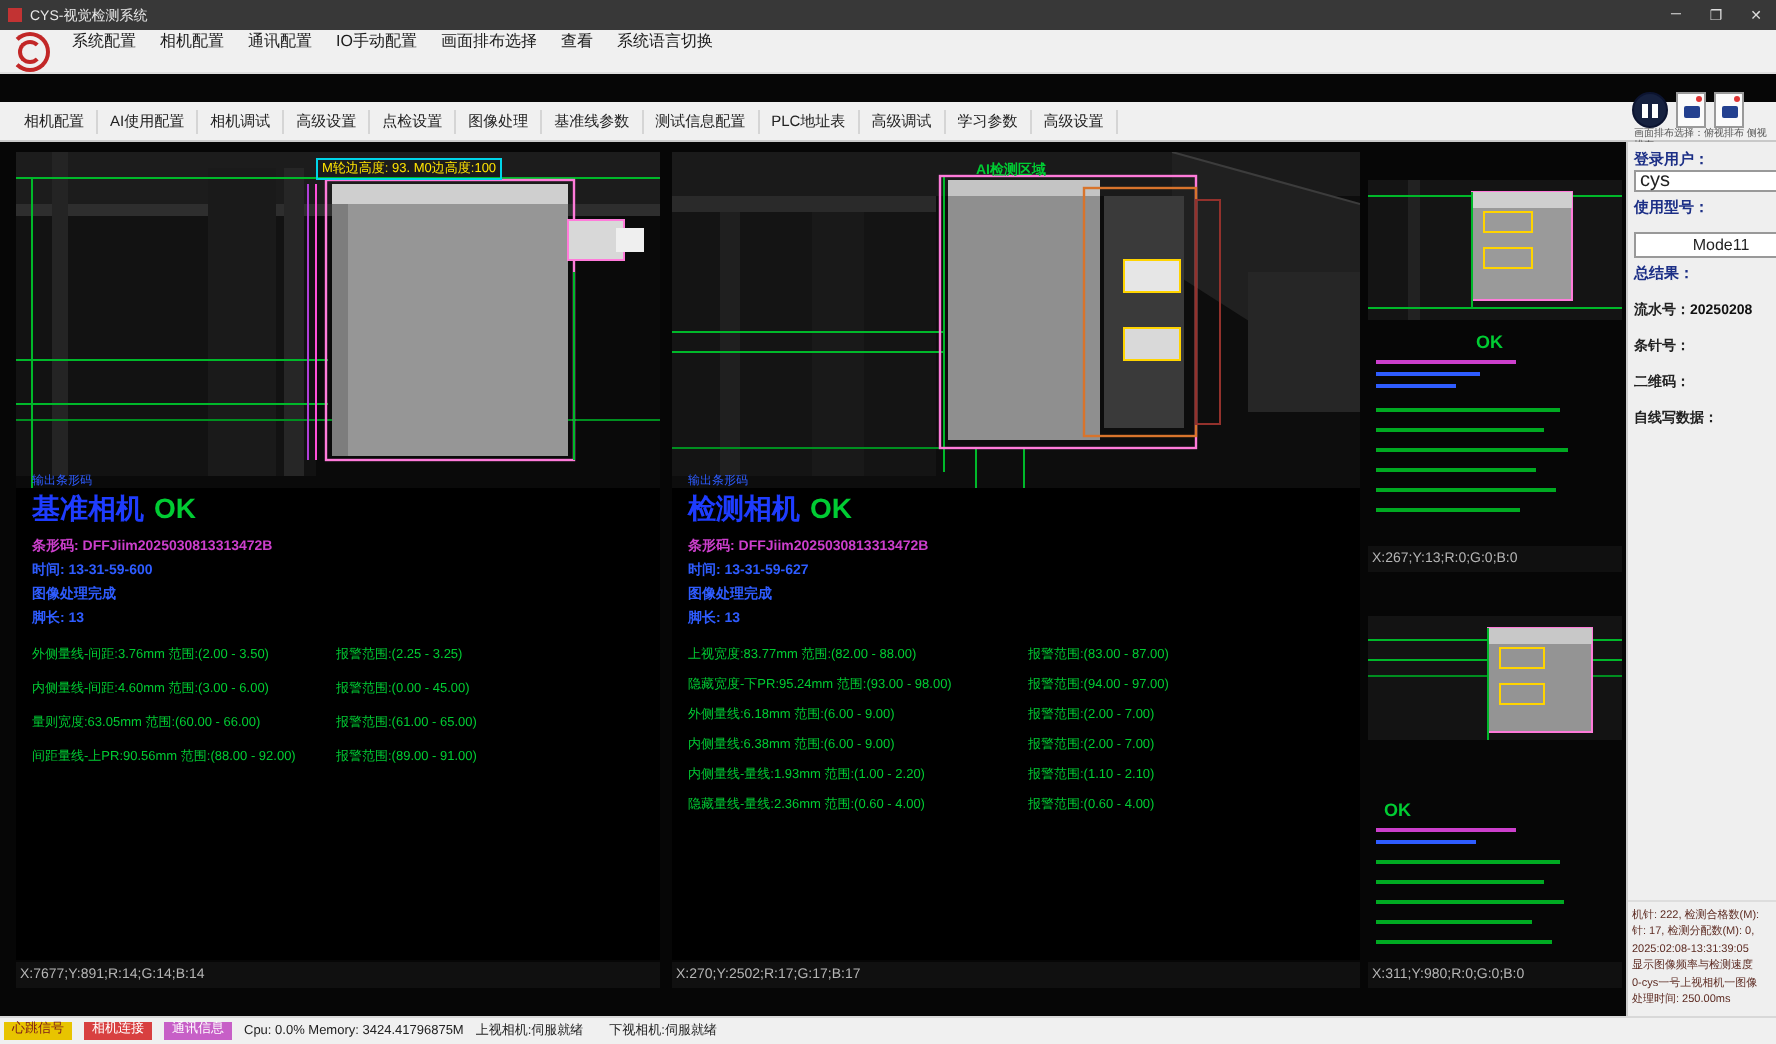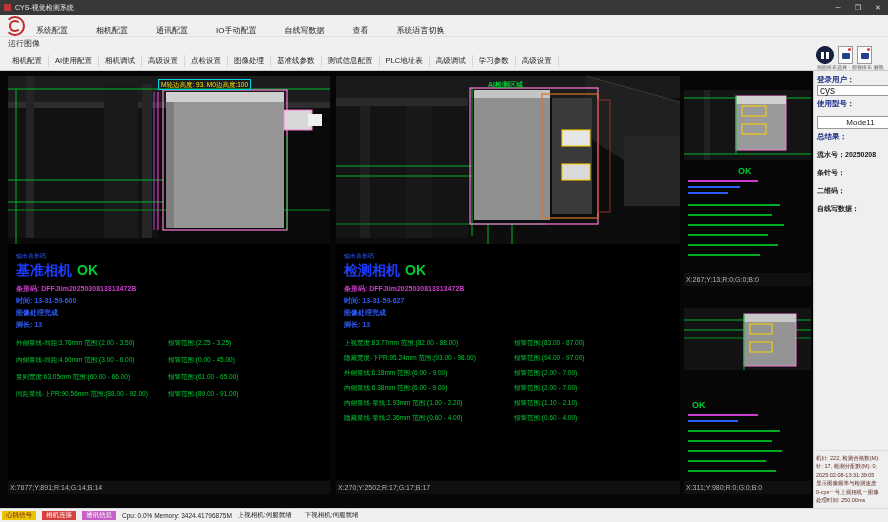--- a/index.html
+++ b/index.html
@@ -10,21 +10,21 @@
   
   .titlebar { position:absolute; left:0; top:0; width:888px; height:15px; background:#383838;
               color:#e8e8e8; font-size:7px; display:flex; align-items:center; }
   .app-icon { width:7px; height:7px; background:#c23333; margin:0 4px; }
   .win-controls { margin-left:auto; display:flex; }
   .win-btn { width:20px; height:15px; display:flex; align-items:center; justify-content:center;
              font-size:7px; color:#ddd; }
 
   
   .menubar { position:absolute; left:0; top:15px; width:888px; height:22px; background:#f0f0f0;
-             border-bottom:1px solid #e0e0e0; display:flex; align-items:flex-end; padding-left:36px; gap:28px; }
+             border-bottom:1px solid #e0e0e0; display:flex; align-items:flex-start; padding-left:36px; gap:12px; }
   .menu-item { font-size:8px; color:#1a1a1a; white-space:nowrap; }
   .logo { position:absolute; left:5px; top:16px; width:20px; height:20px; border:2.5px solid #c22727;
           border-radius:50%; border-left-color:transparent; }
   .logo::after { content:""; position:absolute; left:2px; top:2px; width:8px; height:8px;
                  border:2px solid #c22727; border-radius:50%; border-right-color:transparent; }
   .subrow { position:absolute; left:0; top:37px; width:888px; height:14px; background:#f0f0f0;
             font-size:8px; color:#333; padding-left:8px; line-height:14px; }
   .toolbar { position:absolute; left:0; top:51px; width:888px; height:20px; background:#f0f0f0;
              border-bottom:1px solid #c9c9c9; display:flex; align-items:center; padding-left:6px; }
   .tab { font-size:7.5px; color:#222; padding:0 6px; border-right:1px solid #d5d5d5;
@@ -41,21 +41,21 @@
 
   
   .cam-panel { position:absolute; background:#000; overflow:hidden; }
   #cam-left  { left:8px;   top:76px; width:322px; height:404px; }
   #cam-right { left:336px; top:76px; width:344px; height:404px; }
   .scene { position:absolute; left:0; top:0; }
   .roi-label { position:absolute; left:150px; top:3px; border:1px solid #00d5e8; color:#ffe400;
                font-size:6.5px; line-height:9px; padding:0 2px; white-space:nowrap; }
   .ai-label { position:absolute; left:152px; top:4px; color:#00cc33; font-size:7px; font-weight:bold; }
 
-  .cam-text { position:absolute; left:8px; top:176px; right:2px; }
+  .cam-text { position:absolute; left:8px; top:160px; right:2px; }
   .out-label { font-size:6px; color:#2e5cff; }
   .cam-title { font-size:14px; font-weight:bold; color:#1e3cff; display:flex; gap:5px;
                align-items:baseline; margin-top:1px; }
   .cam-title .ok { color:#00cc33; }
   .cam-barcode { margin-top:4px; font-size:7px; color:#cc3fcc; font-weight:bold; }
   .cam-time, .cam-process, .cam-pin { font-size:7px; color:#2e5cff; font-weight:bold; margin-top:2px; }
   .m-rows { margin-top:9px; }
   .m-row { display:flex; font-size:6.5px; color:#00cc33; margin-bottom:8px; white-space:nowrap; }
   #cam-left  .m-row .ml { width:152px; flex:none; }
   #cam-right .m-row .ml { width:170px; flex:none; }
@@ -110,26 +110,25 @@
       <span class="win-btn">❐</span>
       <span class="win-btn">✕</span>
     </div>
   </div>
 
   <div class="menubar">
     <span class="menu-item">系统配置</span>
     <span class="menu-item">相机配置</span>
     <span class="menu-item">通讯配置</span>
     <span class="menu-item">IO手动配置</span>
-    <span class="menu-item">自线写数据</span>
+    <span class="menu-item">画面排布选择</span>
     <span class="menu-item">查看</span>
     <span class="menu-item">系统语言切换</span>
   </div>
   <div class="logo"></div>
-  <div class="subrow">运行图像</div>
 
   <div class="toolbar">
     <span class="tab">相机配置</span>
     <span class="tab">AI使用配置</span>
     <span class="tab">相机调试</span>
     <span class="tab">高级设置</span>
     <span class="tab">点检设置</span>
     <span class="tab">图像处理</span>
     <span class="tab">基准线参数</span>
     <span class="tab">测试信息配置</span>

